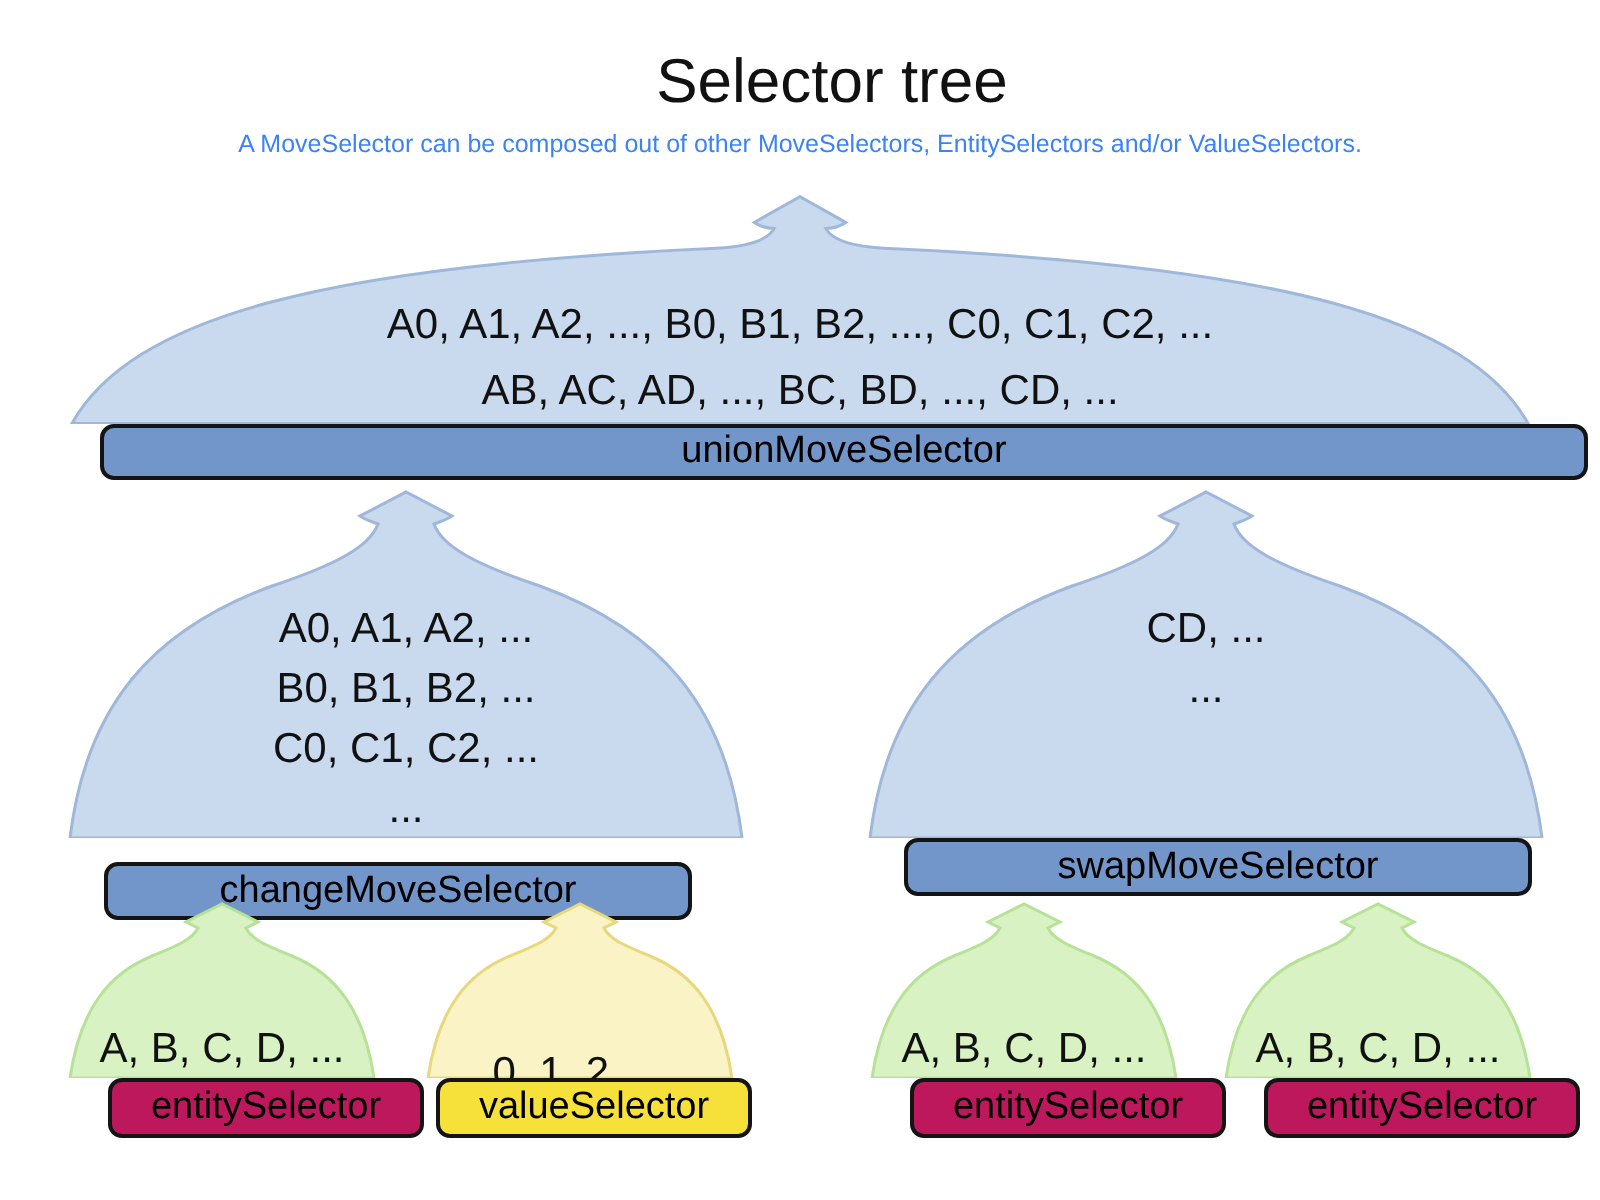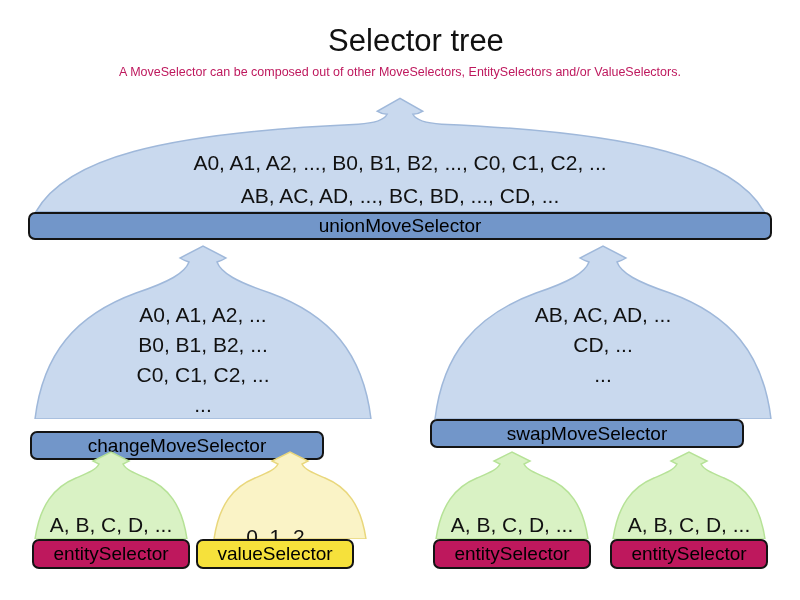--- a/index.html
+++ b/index.html
@@ -4,38 +4,38 @@
 <style>
   html,body{margin:0;padding:0;background:#ffffff;}
   #stage{
     position:relative;width:800px;height:600px;background:#ffffff;overflow:hidden;
     font-family:"Liberation Sans","DejaVu Sans",sans-serif;color:#1a1a1a;
   }
   .abs{position:absolute;}
 
   
   .page-title{left:0;top:24px;width:800px;font-size:31px;line-height:34px;text-align:center;color:#111;padding-left:16px;}
-  .page-subtitle{left:0;top:64px;width:800px;font-size:12.5px;line-height:16px;text-align:center;color:#be185d;}
+  .page-subtitle{left:0;top:64px;width:800px;font-size:12.5px;line-height:16px;text-align:center;color:#3b82f6;}
 
   
   svg.cloud{display:block;}
   .cloud-blue  path{fill:#c9d9ee;stroke:#9fb8da;stroke-width:1.5;}
   .cloud-green path{fill:#d9f2c4;stroke:#b6e297;stroke-width:1.5;}
   .cloud-yellow path{fill:#faf3c6;stroke:#e9d77c;stroke-width:1.5;}
 
   
   .cloud-text{font-size:21px;text-align:center;color:#111;}
   .cloud-text div{line-height:30px;}
   .big-cloud-text div{line-height:33px;}
 
   
   .bar{
     box-sizing:border-box;border:2px solid #141414;border-radius:7px;
     display:flex;align-items:center;justify-content:center;
-    font-size:19px;color:#000;
+    font-size:19px;color:#000;margin-left:22px;
   }
   .bar-blue{background:#7296c9;}
   .bar-green{background:#be185d;}
   .bar-yellow{background:#f6e13b;}
 </style>
 </head>
 <body>
 
 <div id="stage">
 
@@ -87,21 +87,20 @@
              C 12 108, 45 70, 105 48
              C 138 37, 154 28, 158 17
              C 155 16, 152 15, 149 13
              L 172 1
              L 195 13
              C 192 15, 189 16, 186 17
              C 190 28, 206 37, 239 48
              C 299 70, 332 108, 340 174 Z"></path>
   </svg>
   <div class="abs cloud-text" style="left:431px;top:300px;width:344px;">
-    <div>AB, AC, AD, ...</div>
     <div>CD, ...</div>
     <div>...</div>
   </div>
   <div class="abs bar bar-blue" style="left:430px;top:419px;width:314px;height:29px;">
     <span>swapMoveSelector</span>
   </div>
 
   <svg class="abs cloud cloud-green" style="left:32px;top:451px;" width="158" height="88" viewBox="0 0 158 88">
     <path d="M 3 88
              C 8 54, 22 36, 44 27

